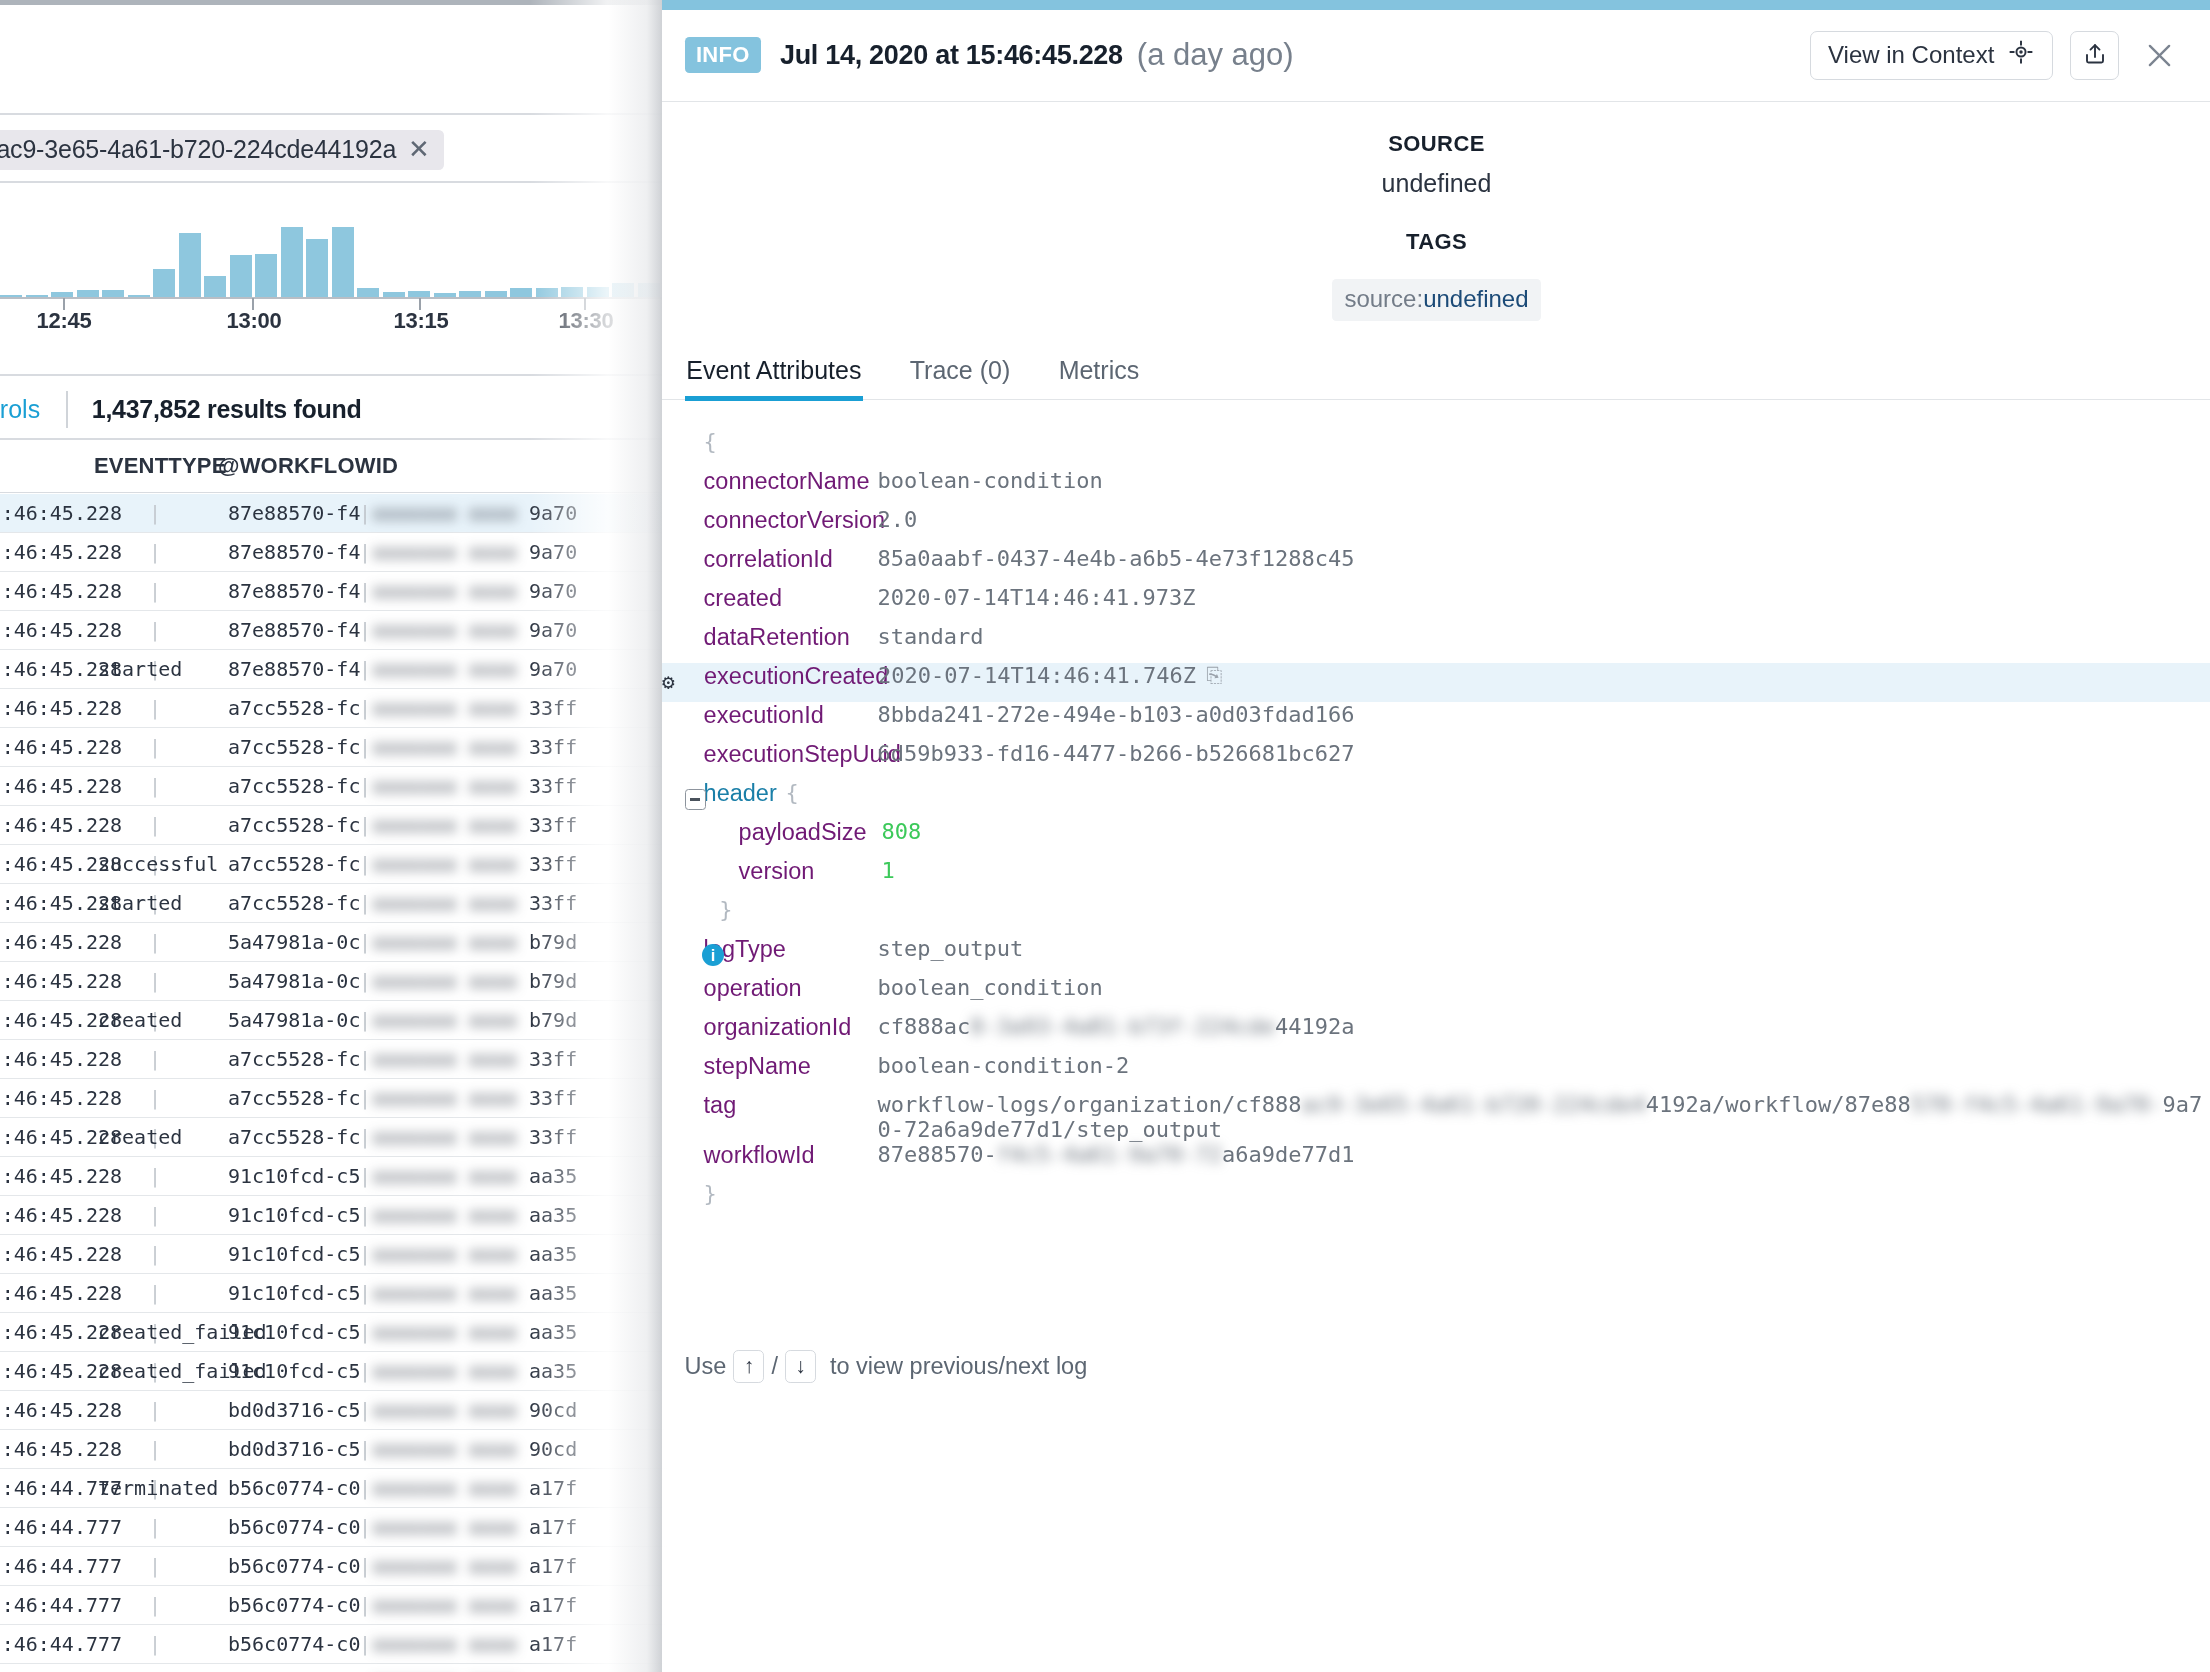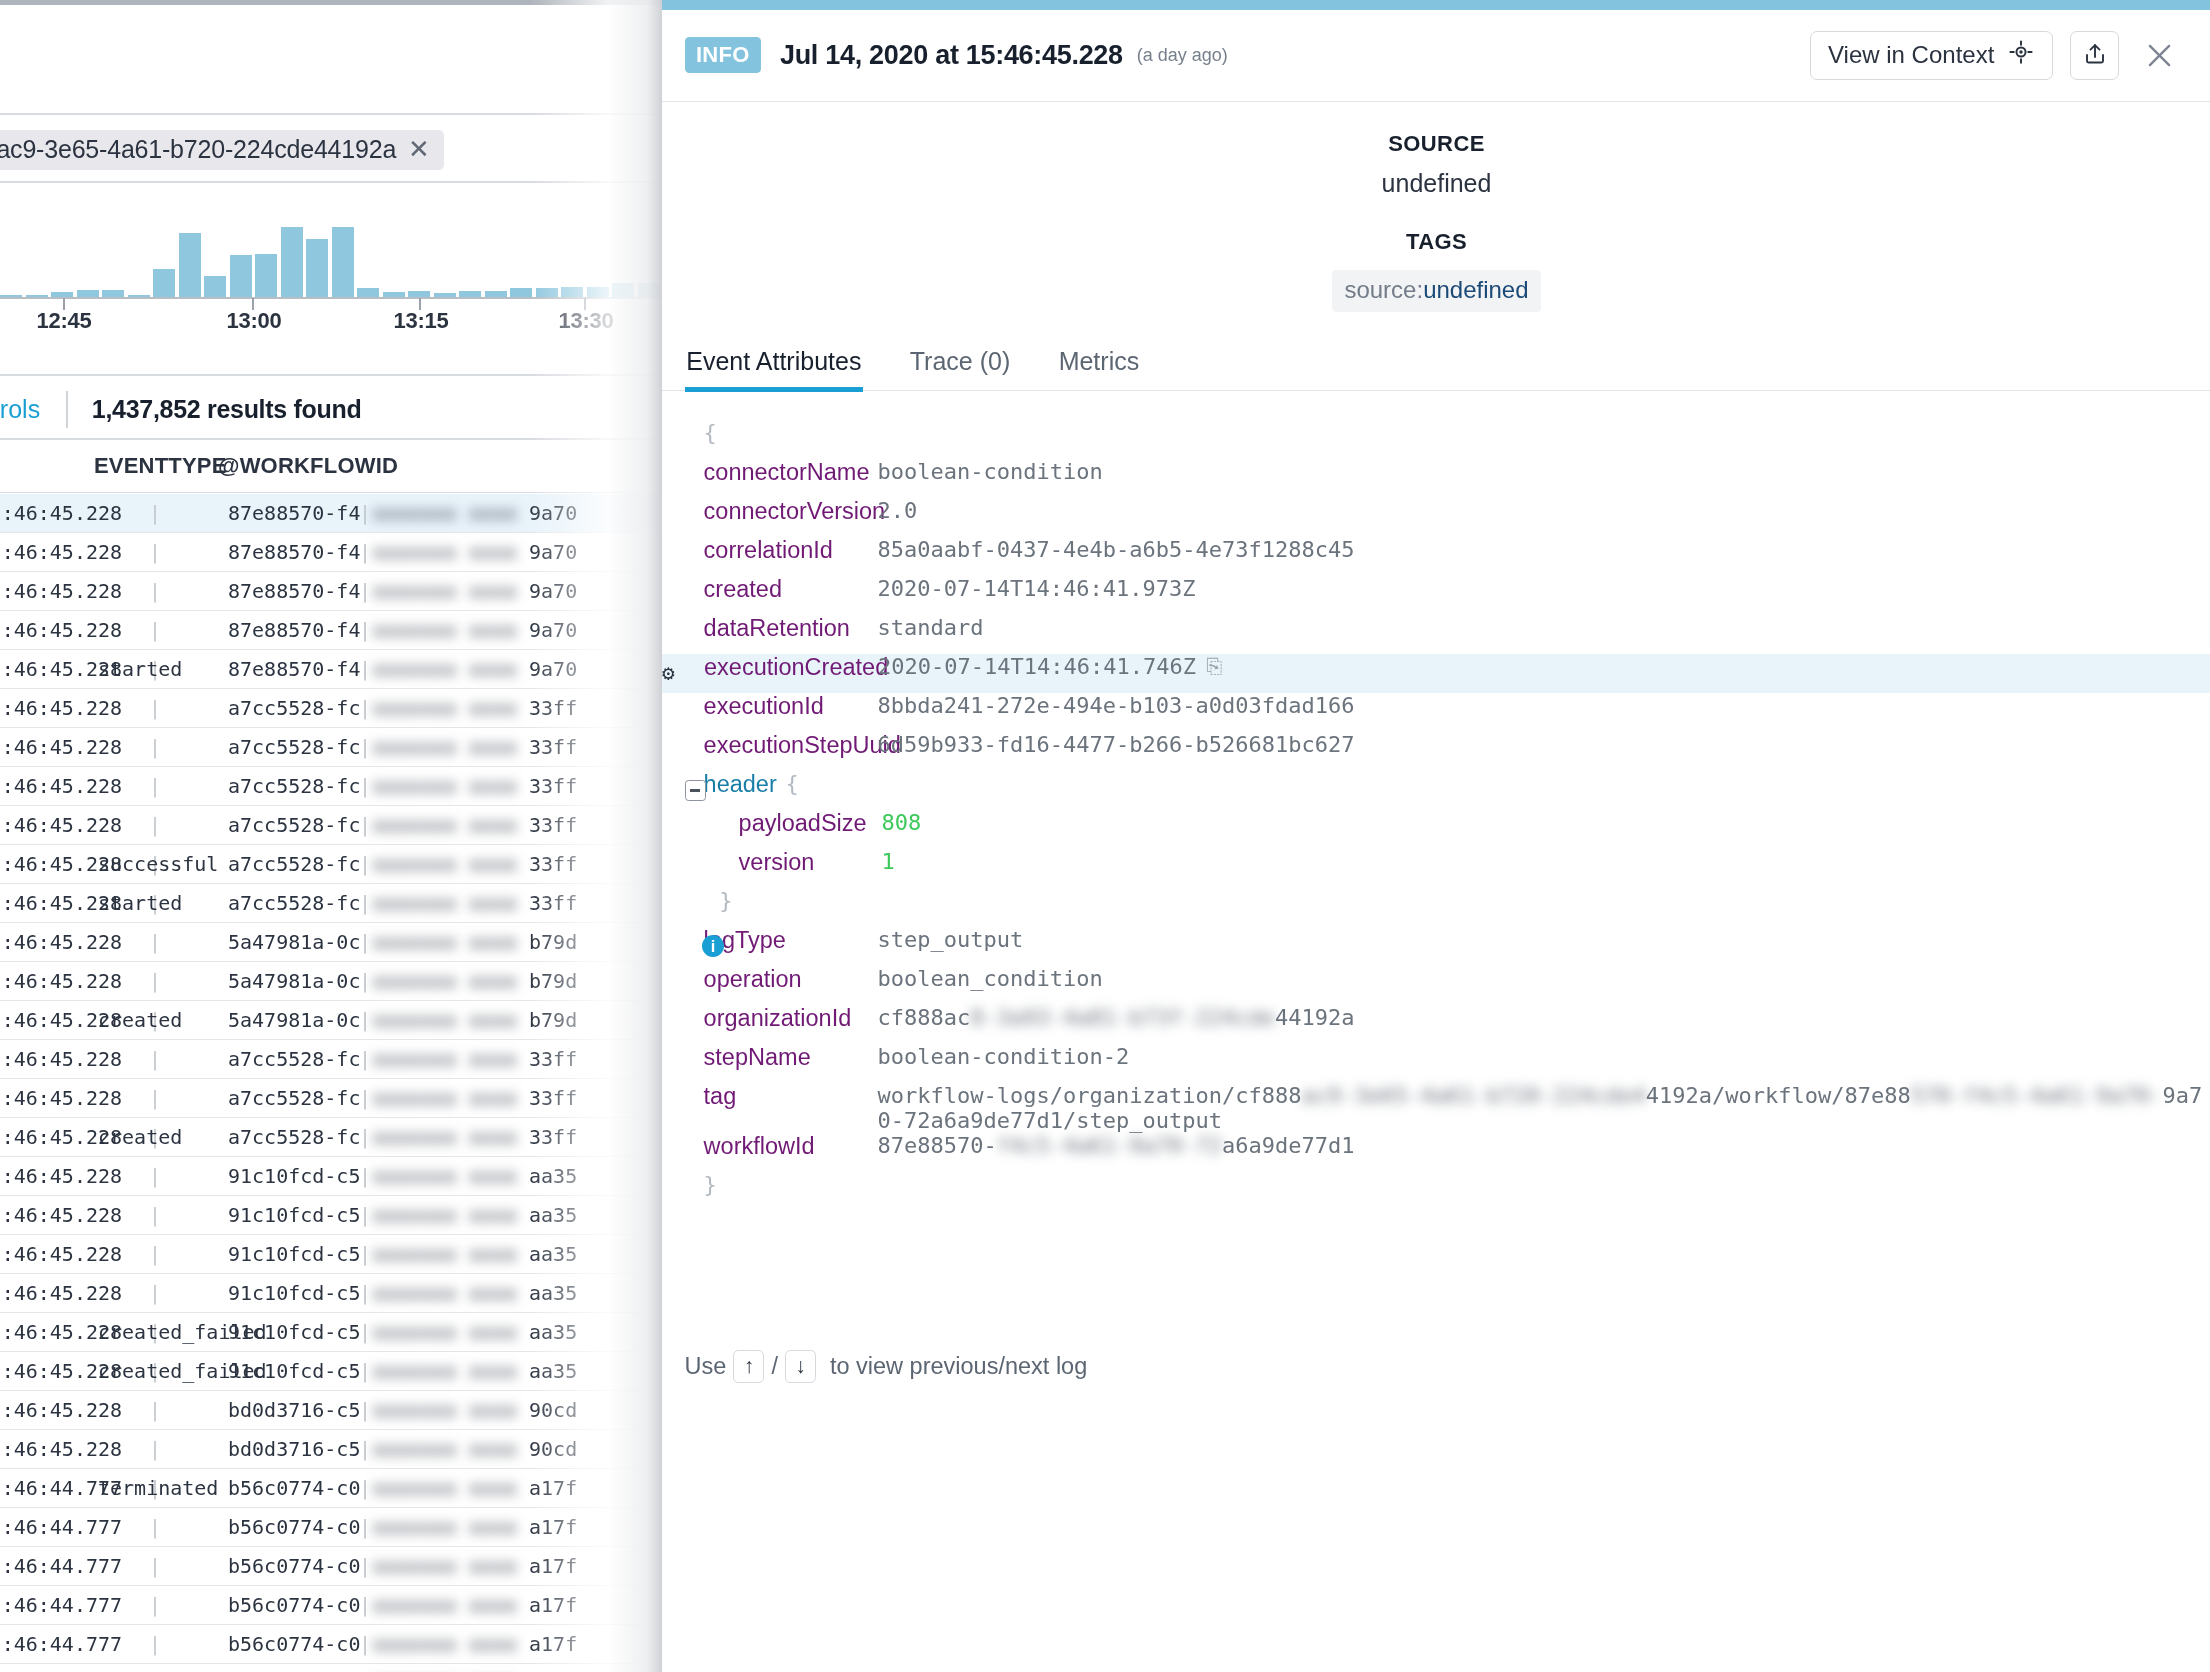--- a/index.html
+++ b/index.html
@@ -96,21 +96,21 @@
   #detail-header {
     position: relative; height: 92px; flex: none;
     display: flex; align-items: center; padding: 0 29.5px 0 22.6px;
     border-bottom: 0.9px solid #e2e5e8;
   }
   #info-badge {
     background: #84c3de; color: #fff; font-size: 22px; font-weight: 700;
     padding: 4.3px 11.3px 5.2px; border-radius: 4.3px; letter-spacing: 0.3px;
   }
   #ts-main { font-size: 27px; font-weight: 700; color: #17202c; margin-left: 19px; letter-spacing: -0.3px; }
-  #ts-rel { font-size: 18px; color: #77808c; margin-left: 14px; }
+  #ts-rel { font-size: 31px; color: #77808c; margin-left: 14px; }
   #header-actions { margin-left: auto; display: flex; align-items: center; gap: 17.4px; }
   #view-context-btn {
     display: flex; align-items: center; gap: 14px;
     border: 0.9px solid #d6dadf; border-radius: 7px; background: #fff;
     height: 49px; padding: 0 17.4px; font-size: 24px; color: #2b3340; cursor: pointer;
     font-family: "Liberation Sans", sans-serif;
   }
   #share-btn {
     width: 49px; height: 49px; border: 0.9px solid #d6dadf; border-radius: 7px;
     background: #fff; display: flex; align-items: center; justify-content: center; cursor: pointer;
@@ -531,21 +531,21 @@
     </div>
 
     <div id="detail-body">
       <div class="meta-block" style="padding-top:29.5px;">
         <div class="meta-label">SOURCE</div>
         <div class="meta-value" style="margin-top:12px;">undefined</div>
       </div>
 
       <div class="meta-block" style="padding-top:31px;">
         <div class="meta-label">TAGS</div>
-        <div style="margin-top:15px;">
+        <div style="margin-top:24px;">
           <span id="tag-chip">
             <span class="tk">source:</span>
             <span class="tv">undefined</span>
           </span>
         </div>
       </div>
 
       <div id="tabs">
           <div class="tab active">Event Attributes</div>
           <div class="tab">Trace (0)</div>

